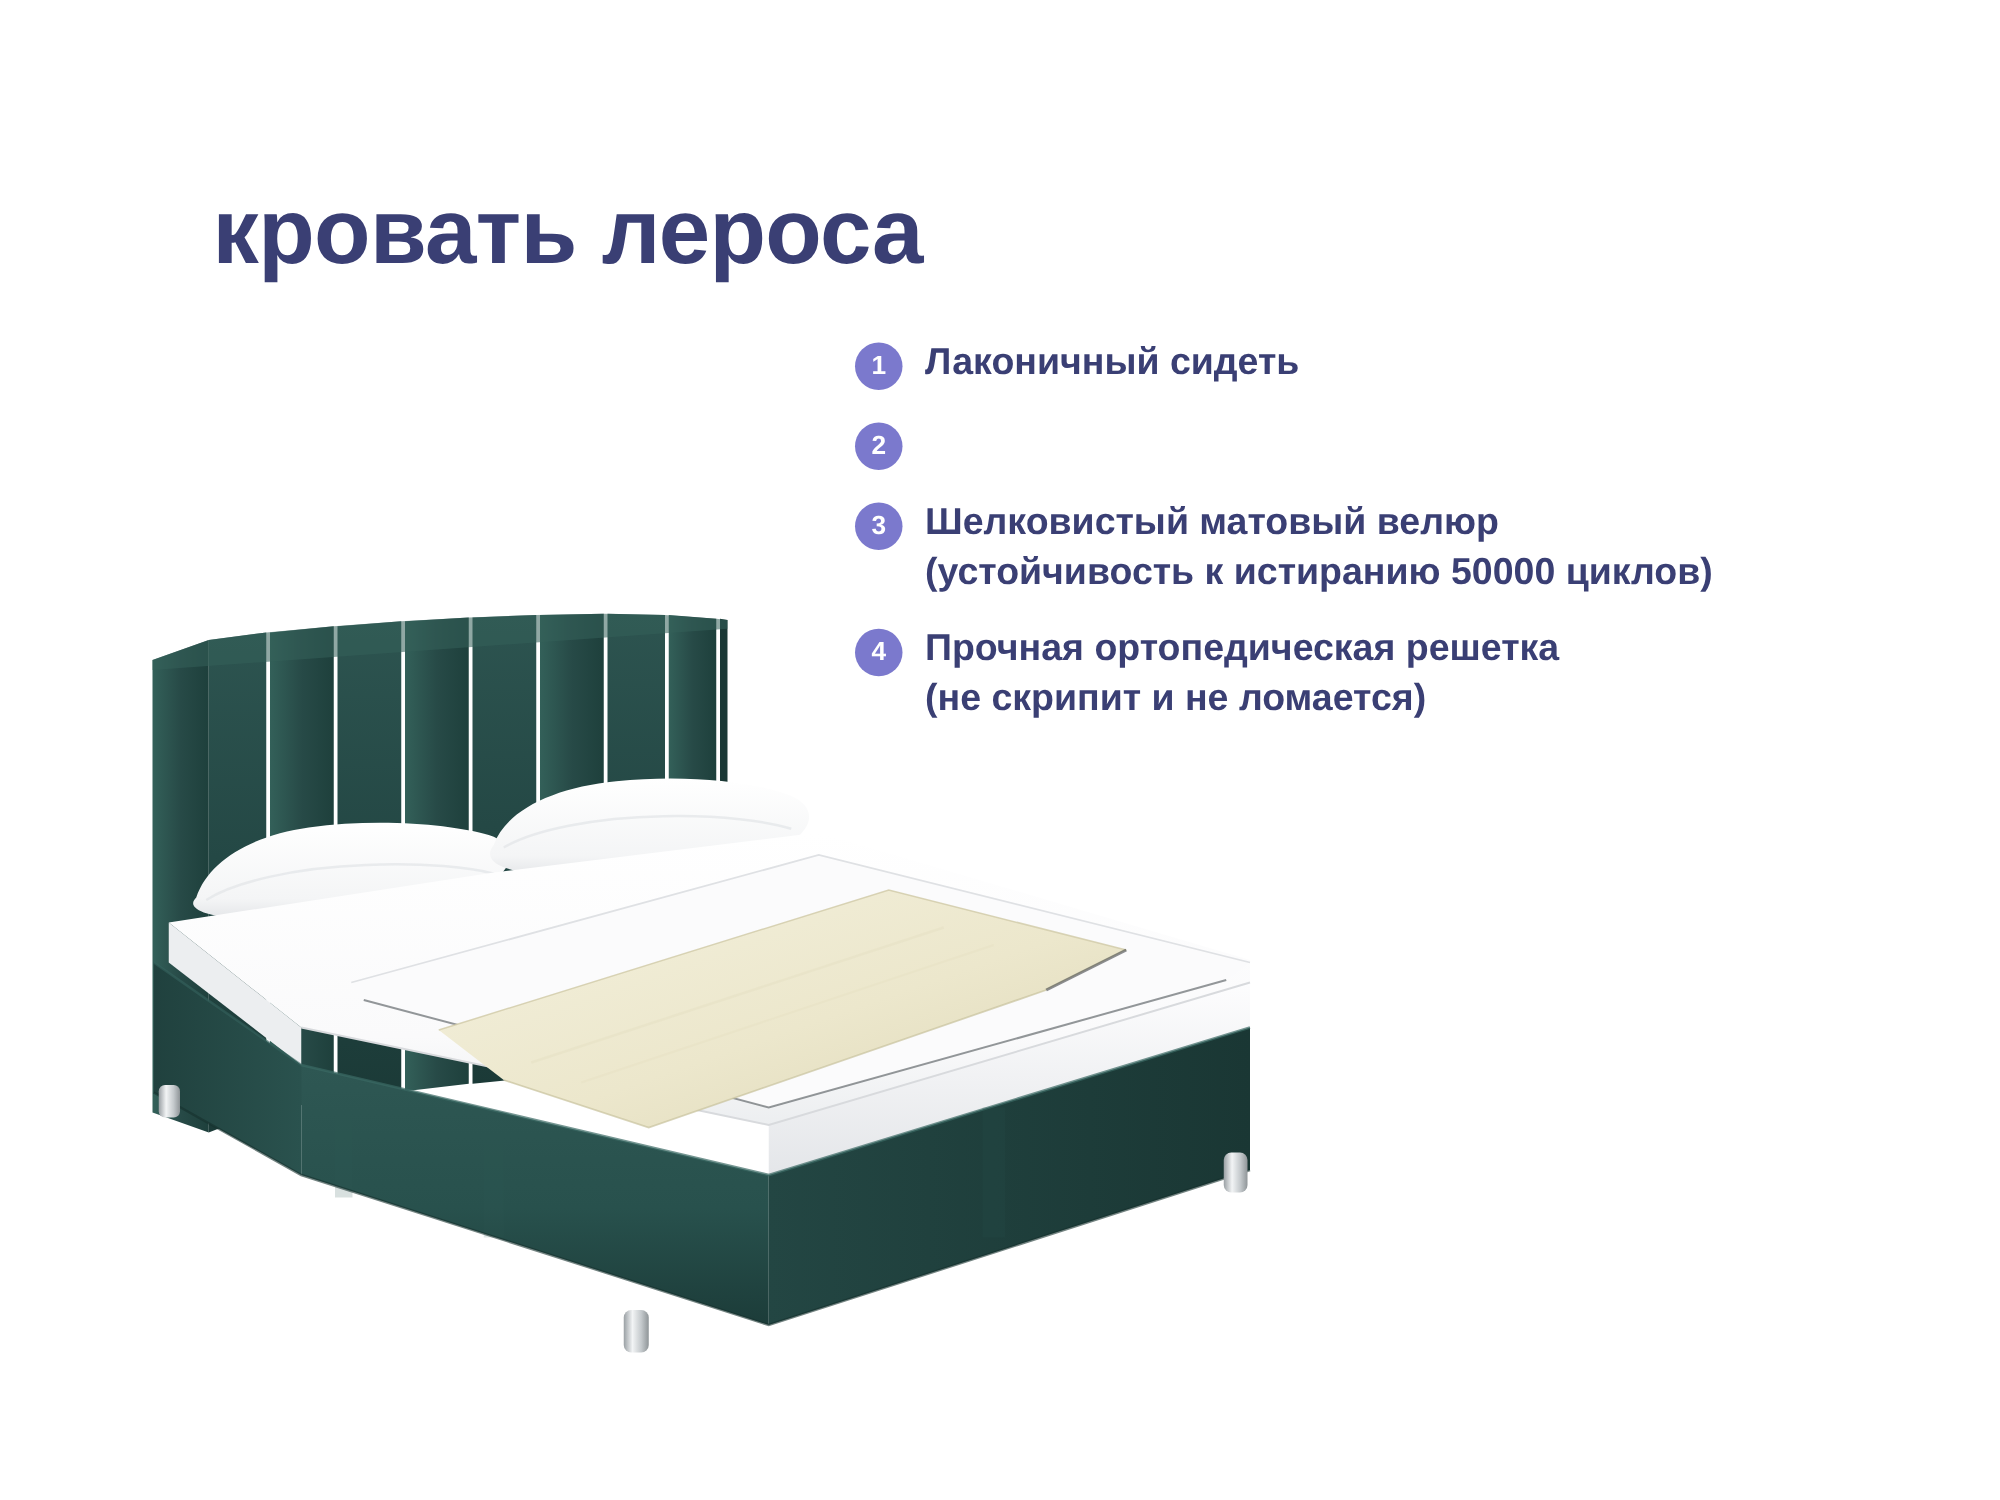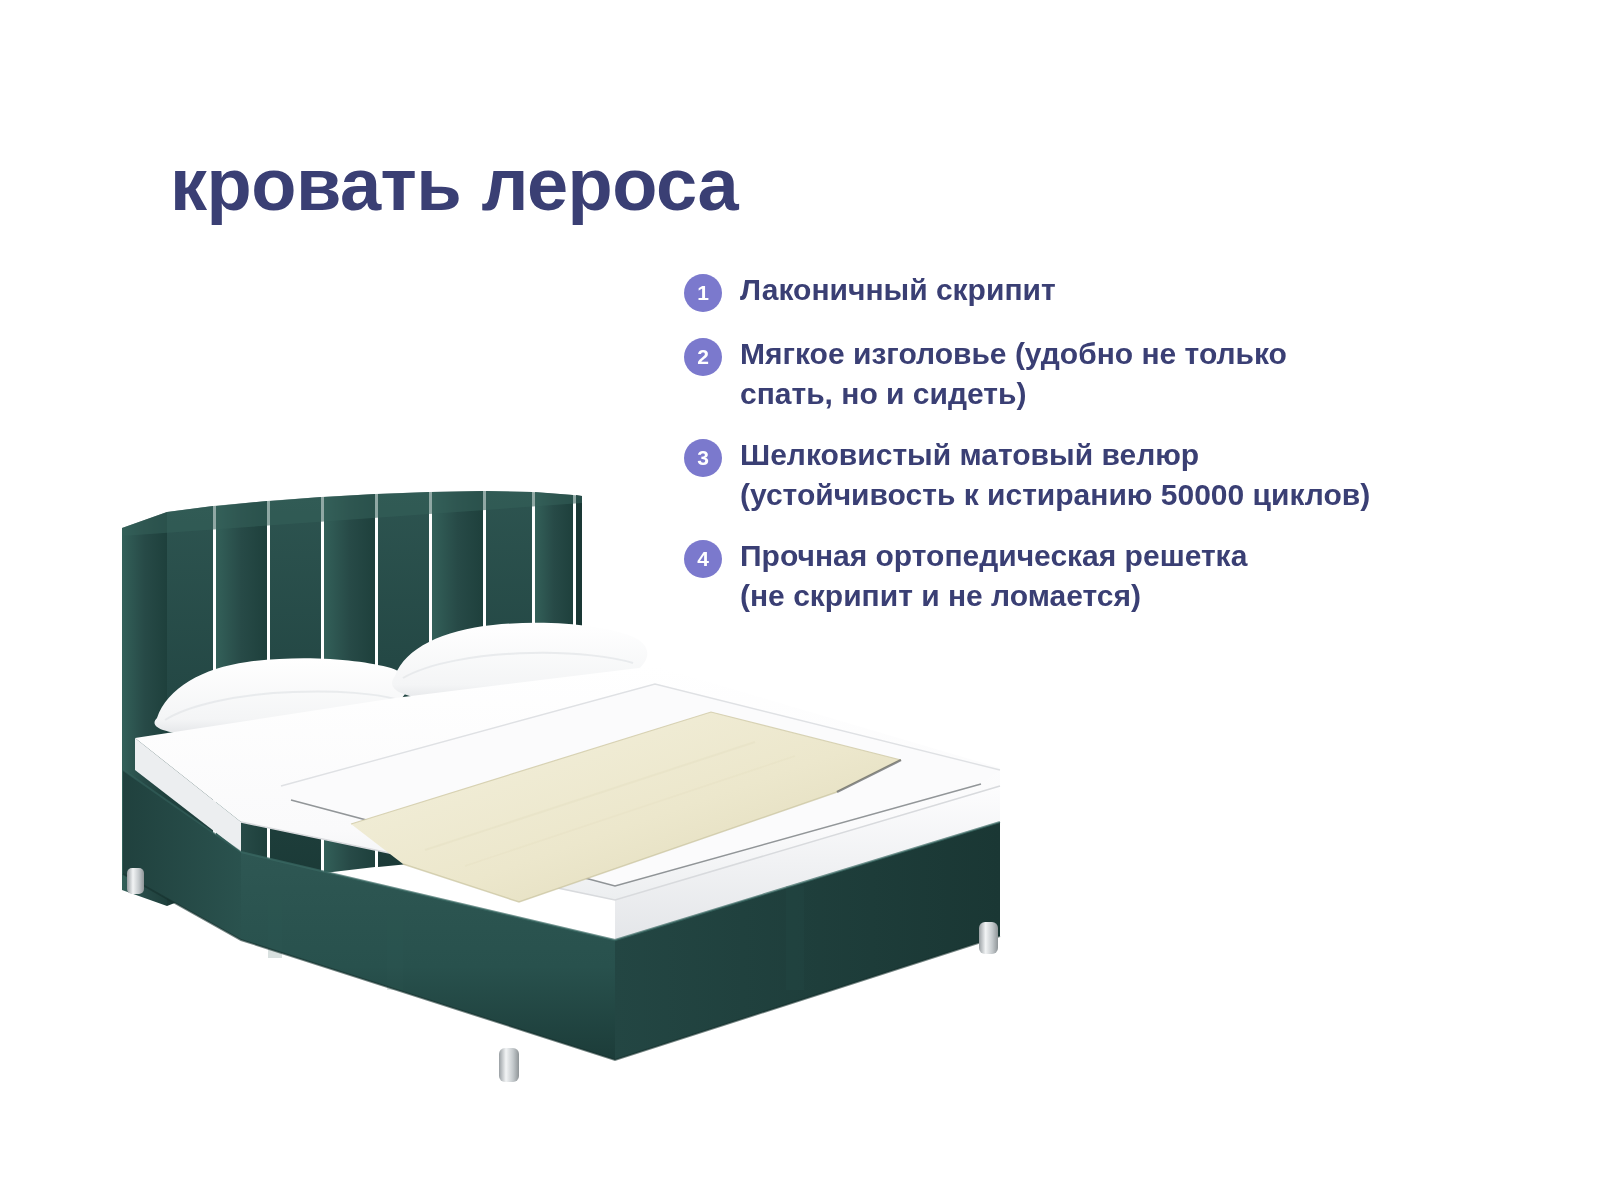--- a/index.html
+++ b/index.html
@@ -82,27 +82,25 @@
 <body>
 
 <div id="canvas">
 
   <div id="page-title">кровать лероса</div>
 
   <div id="feature-list">
 
     <div class="feature-item">
       <div class="feature-badge">1</div>
-      <div class="feature-text">Лаконичный скрипит</div>
+      <div class="feature-text">Лаконичный сидеть</div>
     </div>
 
     <div class="feature-item wide">
       <div class="feature-badge">2</div>
-      <div class="feature-text">Мягкое изголовье (удобно не только
-спать, но и сидеть)</div>
     </div>
 
     <div class="feature-item wide">
       <div class="feature-badge">3</div>
       <div class="feature-text">Шелковистый матовый велюр
 (устойчивость к истиранию 50000 циклов)</div>
     </div>
 
     <div class="feature-item wide">
       <div class="feature-badge">4</div>

